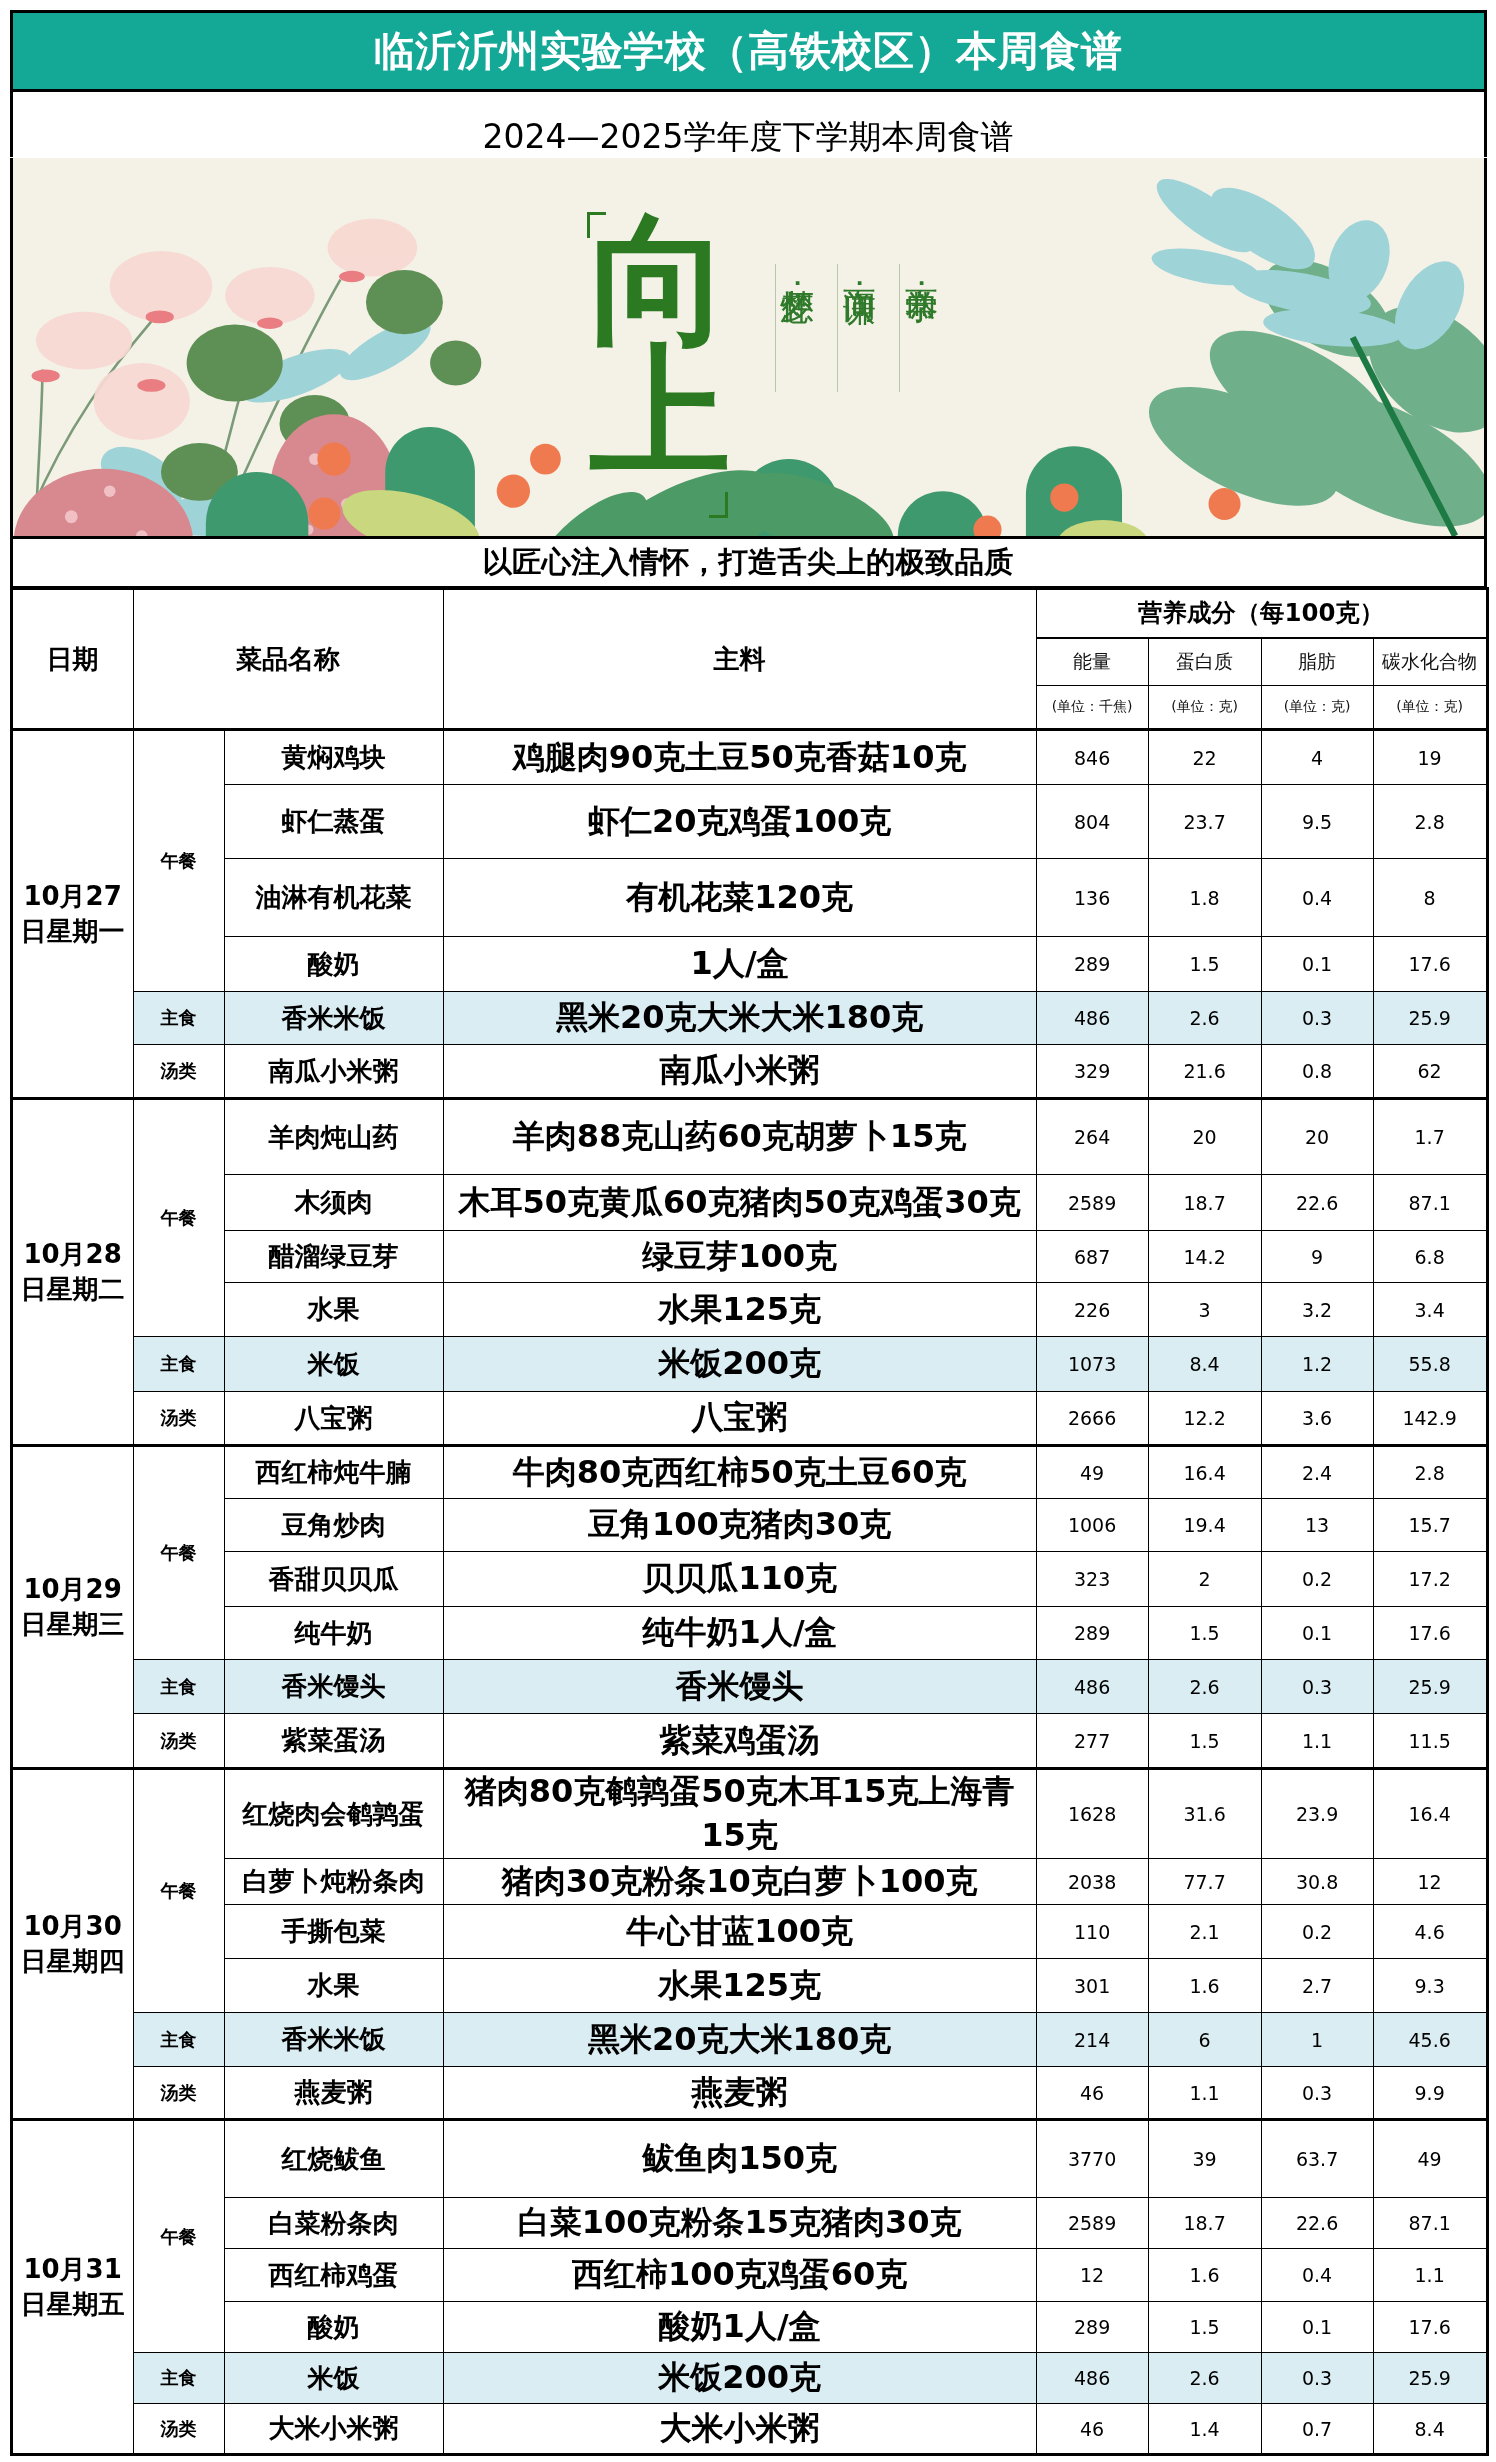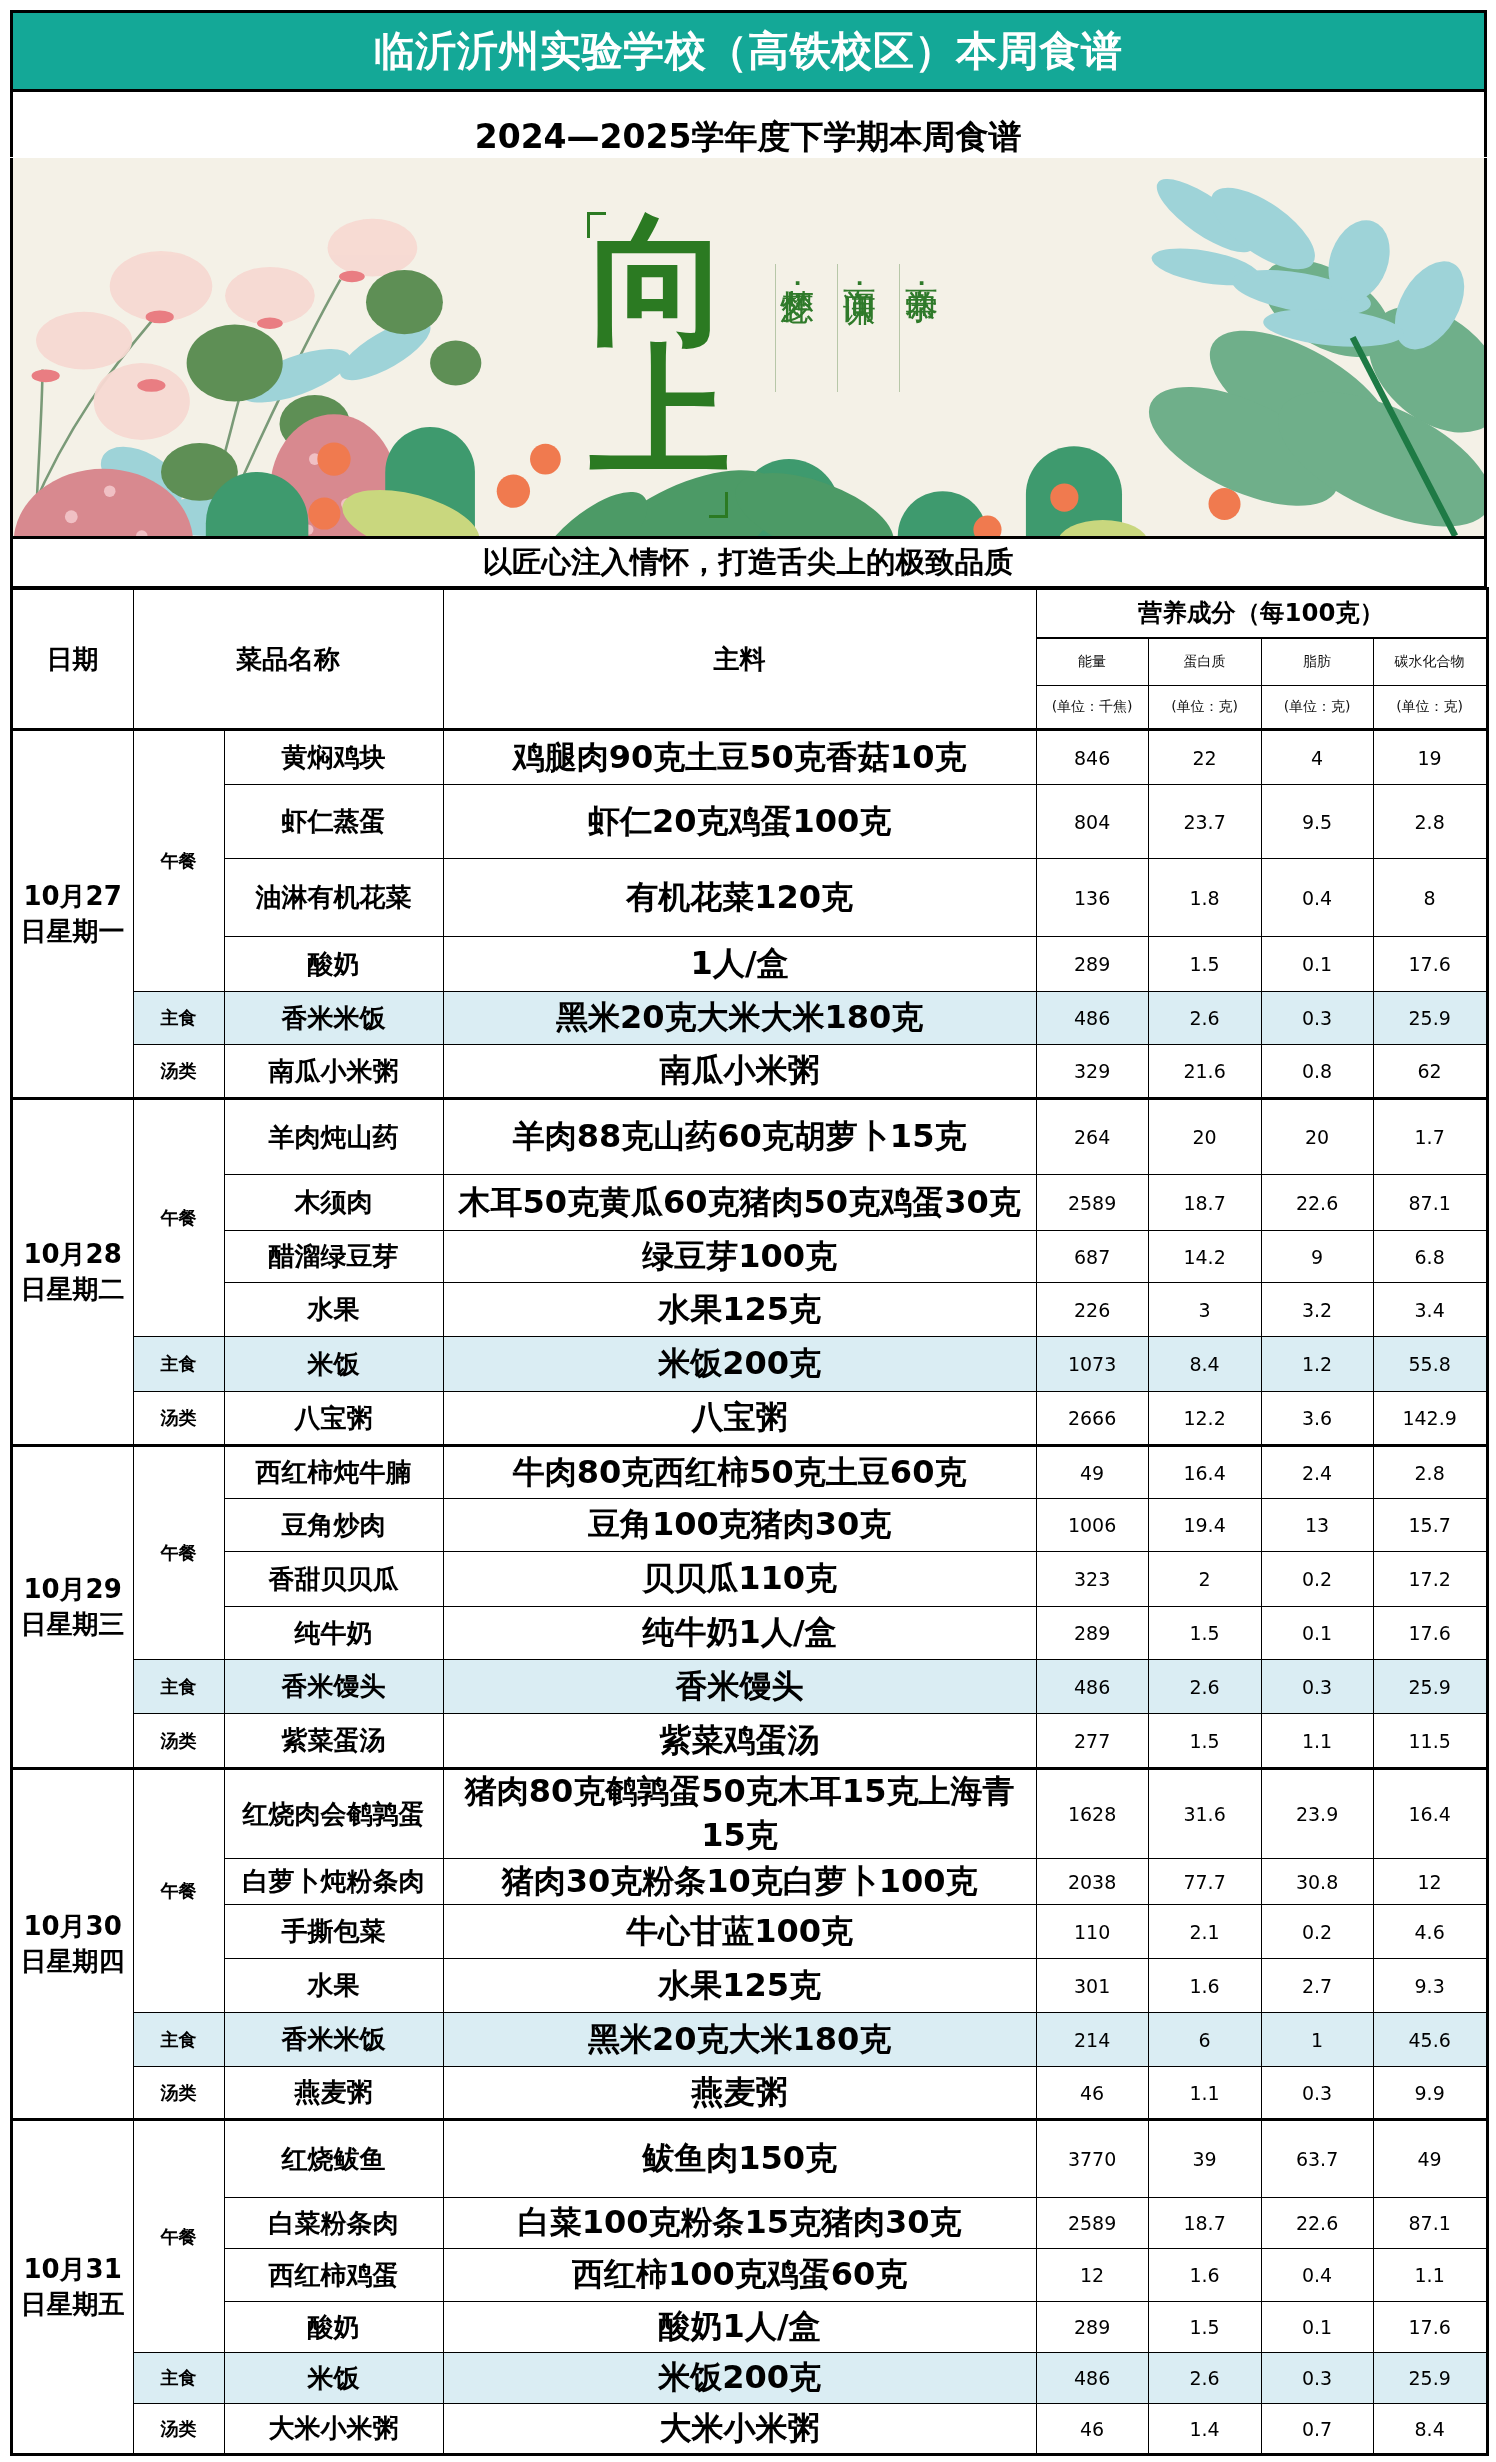--- a/index.html
+++ b/index.html
@@ -6,21 +6,21 @@
   html, body { width: 1497px; height: 2462px; background: #ffffff; overflow: hidden; }
   body { position: relative; font-family: "DejaVu Sans", "Liberation Sans", sans-serif; color: #000; }
 
   .title-bar { position: absolute; left: 9.6px; top: 10.3px; width: 1477px; height: 82px;
     background: #14A897; border: 3.2px solid #000; display: flex; align-items: center; justify-content: center; }
   .title-bar span { color: #fff; font-size: 41px; font-weight: bold; letter-spacing: 0.6px; }
 
   .subtitle { position: absolute; left: 9.6px; top: 92px; width: 1477px; height: 65px;
     background: #fff; border-left: 3.2px solid #000; border-right: 3.2px solid #000;
     display: flex; align-items: center; justify-content: center; }
-  .subtitle span { font-size: 33px; font-weight: bold; margin-top: 25px; }
+  .subtitle span { font-size: 33px; font-weight: normal; margin-top: 25px; }
 
   .banner { position: absolute; left: 9.6px; top: 158px; width: 1477px; height: 378px;
     background: #F4F1E7; border-left: 3.2px solid #000; border-right: 3.2px solid #000; overflow: hidden; }
   .banner svg { position: absolute; left: 0; top: 0; }
   .banner-motto { position: absolute; left: 577px; top: 26px; width: 398px; height: 301px; }
   .big-char { position: absolute; color: #2B7A22; font-size: 141px; font-weight: bold; line-height: 1; }
   .verse { position: absolute; top: 80px; width: 42px; height: 128px; border-left: 1.9px solid #b7c7a8;
     color: #2f7a2a; font-size: 33px; line-height: 37px; writing-mode: vertical-rl; text-orientation: upright;
     padding-left: 3.8px; }
   .bracket { position: absolute; border: 0 solid #2B7A22; }
@@ -28,21 +28,21 @@
   .slogan { position: absolute; left: 9.6px; top: 536px; width: 1477px; height: 53px;
     border: 3.2px solid #000; border-bottom: 3.2px solid #000; background: #fff;
     display: flex; align-items: center; justify-content: center; }
   .slogan span { font-size: 29.5px; font-weight: bold; }
 
   table.menu { position: absolute; left: 9.6px; top: 587px; width: 1477px; border-collapse: collapse; table-layout: fixed; background: #fff; }
   table.menu td, table.menu th { border: 1.3px solid #000; text-align: center; vertical-align: middle; padding: 0; }
   table.menu { border: 3.2px solid #000; }
   .h-main { font-size: 26px; font-weight: bold; }
   .h-nutri { font-size: 24.4px; font-weight: bold; }
-  .h-sub { font-size: 14px; font-weight: normal; color: #111; }
+  .h-sub { font-size: 19px; font-weight: normal; color: #111; }
   .h-unit { font-size: 14px; font-weight: normal; color: #111; }
   .c-date { font-size: 26px; font-weight: bold; line-height: 35px; }
   .c-meal { font-size: 18px; font-weight: bold; }
   .c-dish { font-size: 26px; font-weight: bold; }
   .c-ing { font-size: 32px; font-weight: bold; }
   .c-num { font-size: 19px; font-weight: normal; }
   tr.staple td.hl { background: #DAEDF3; }
   tr.day-start td { border-top: 3.2px solid #000; }
   tr.head-row-1 td { border-bottom: 2.6px solid #000; }
   tr.head-row-3 td { border-bottom: 3.2px solid #000; }

